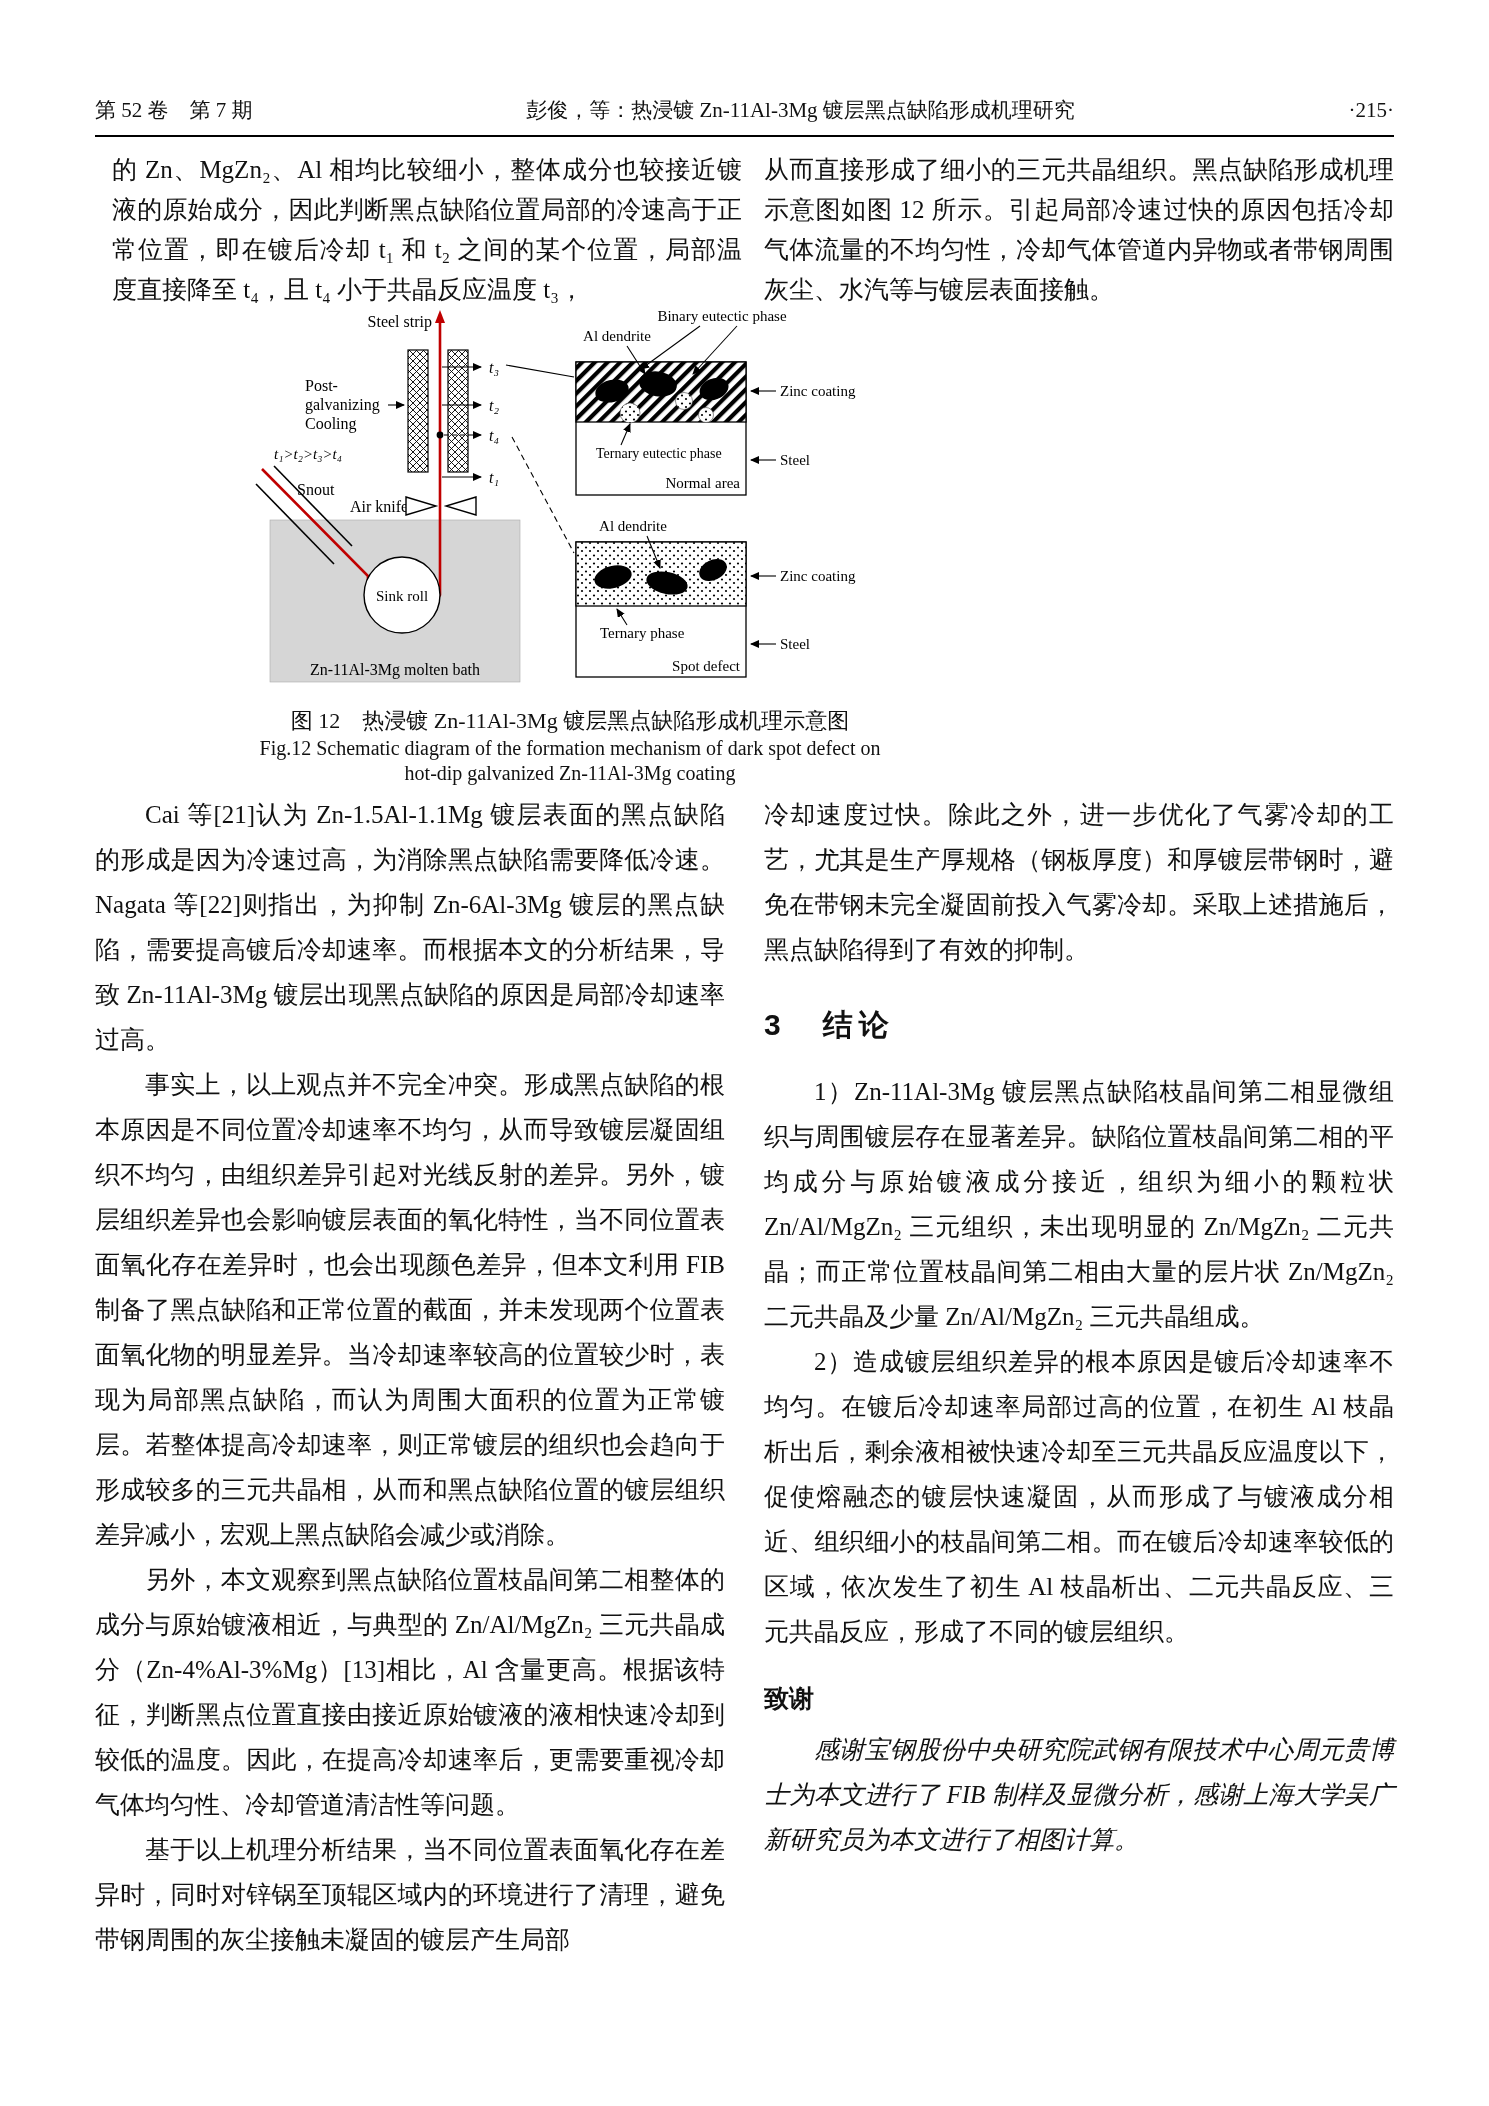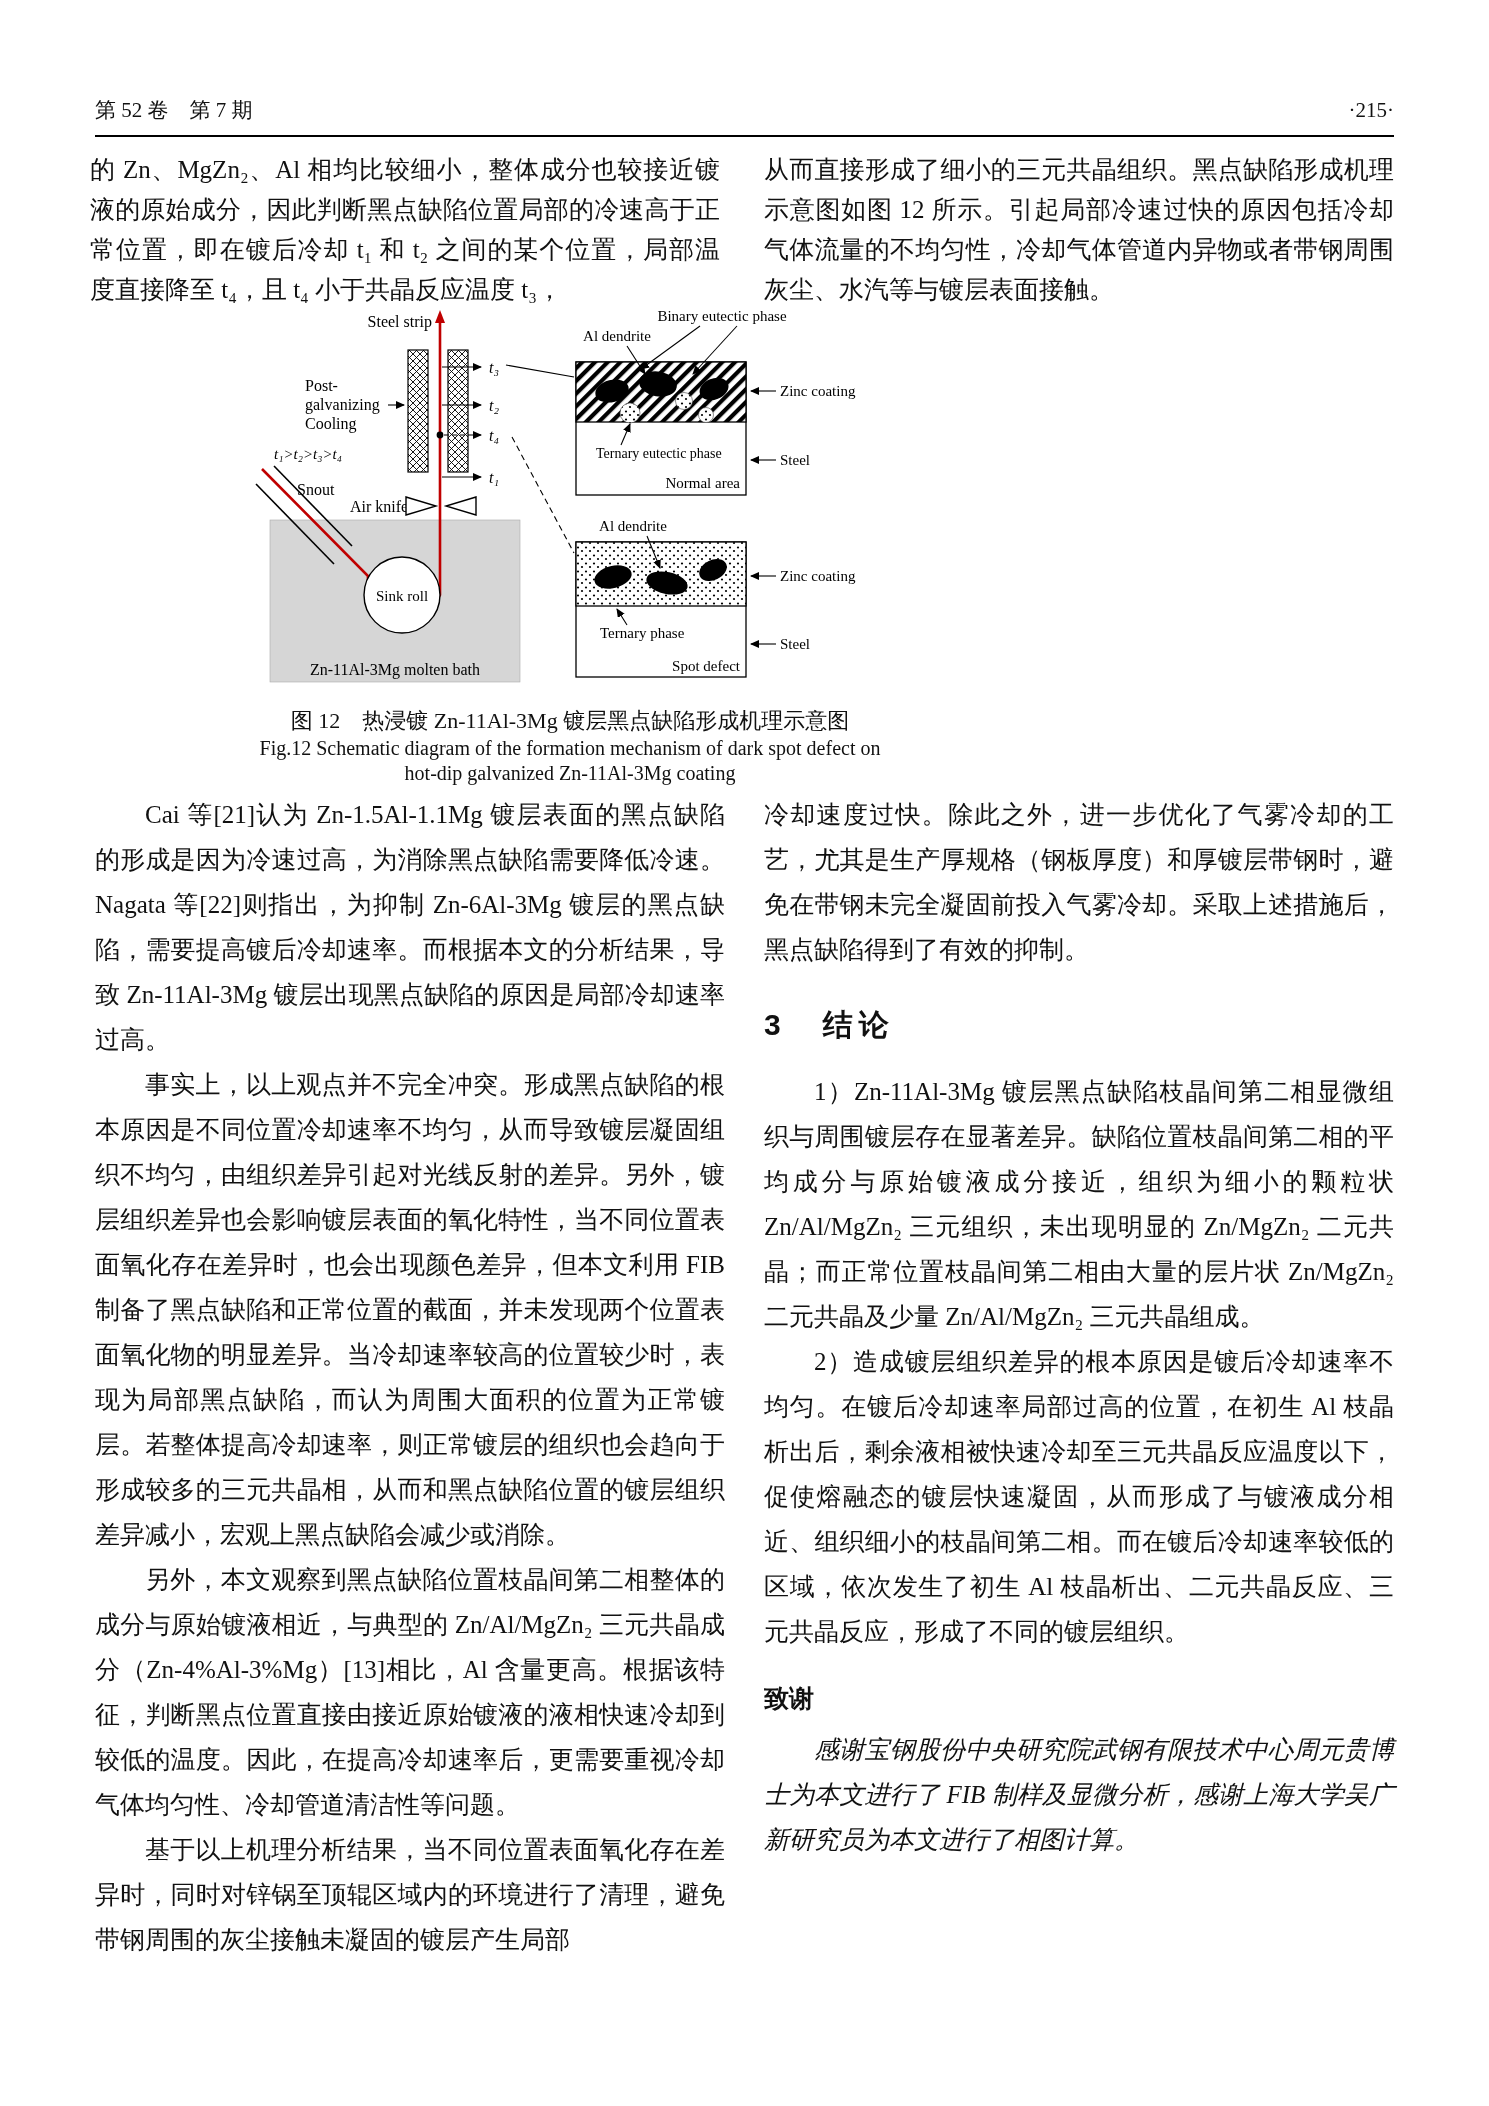--- a/index.html
+++ b/index.html
@@ -12,21 +12,21 @@
   .header {
     position:absolute; top:96px; left:95px; width:1299px;
     display:flex; justify-content:space-between; align-items:baseline;
     font-size:21px; padding-bottom:11px; border-bottom:2px solid #000;
   }
   .header .center { text-align:center; flex:1; }
   .intro {
     position:absolute; top:150px; width:630px;
     font-size:25px; line-height:40px; text-align:justify;
   }
-  #intro-left { left:90px; }
+  #intro-left { left:112px; }
   #intro-right { left:764px; }
   .figure-svg { position:absolute; left:230px; top:310px; }
   .caption { position:absolute; top:706px; left:120px; width:900px; text-align:center; }
   .cap-zh { font-size:22px; line-height:30px; }
   .cap-en { font-size:20px; line-height:25px; }
   .body-col {
     position:absolute; top:792px; width:630px;
     font-size:25px; line-height:45px; text-align:justify;
   }
   #body-left { left:95px; }
@@ -41,20 +41,21 @@
     font-size:25px; font-weight:bold; margin:22px 0 6px;
   }
   .ack-text { font-style:italic; }
   svg text { fill:#000; }
 </style>
 </head>
 <body>
 
 <div class="header">
   <span>第 52 卷　第 7 期</span>
+  <span class="center">彭俊，等：热浸镀 Zn-11Al-3Mg 镀层黑点缺陷形成机理研究</span>
   <span>·215·</span>
 </div>
 
 <div class="intro" id="intro-left">
   <p>的 Zn、MgZn₂、Al 相均比较细小，整体成分也较接近镀液的原始成分，因此判断黑点缺陷位置局部的冷速高于正常位置，即在镀后冷却 t₁ 和 t₂ 之间的某个位置，局部温度直接降至 t₄，且 t₄ 小于共晶反应温度 t₃，</p>
 </div>
 <div class="intro" id="intro-right">
   <p>从而直接形成了细小的三元共晶组织。黑点缺陷形成机理示意图如图 12 所示。引起局部冷速过快的原因包括冷却气体流量的不均匀性，冷却气体管道内异物或者带钢周围灰尘、水汽等与镀层表面接触。</p>
 </div>
 

